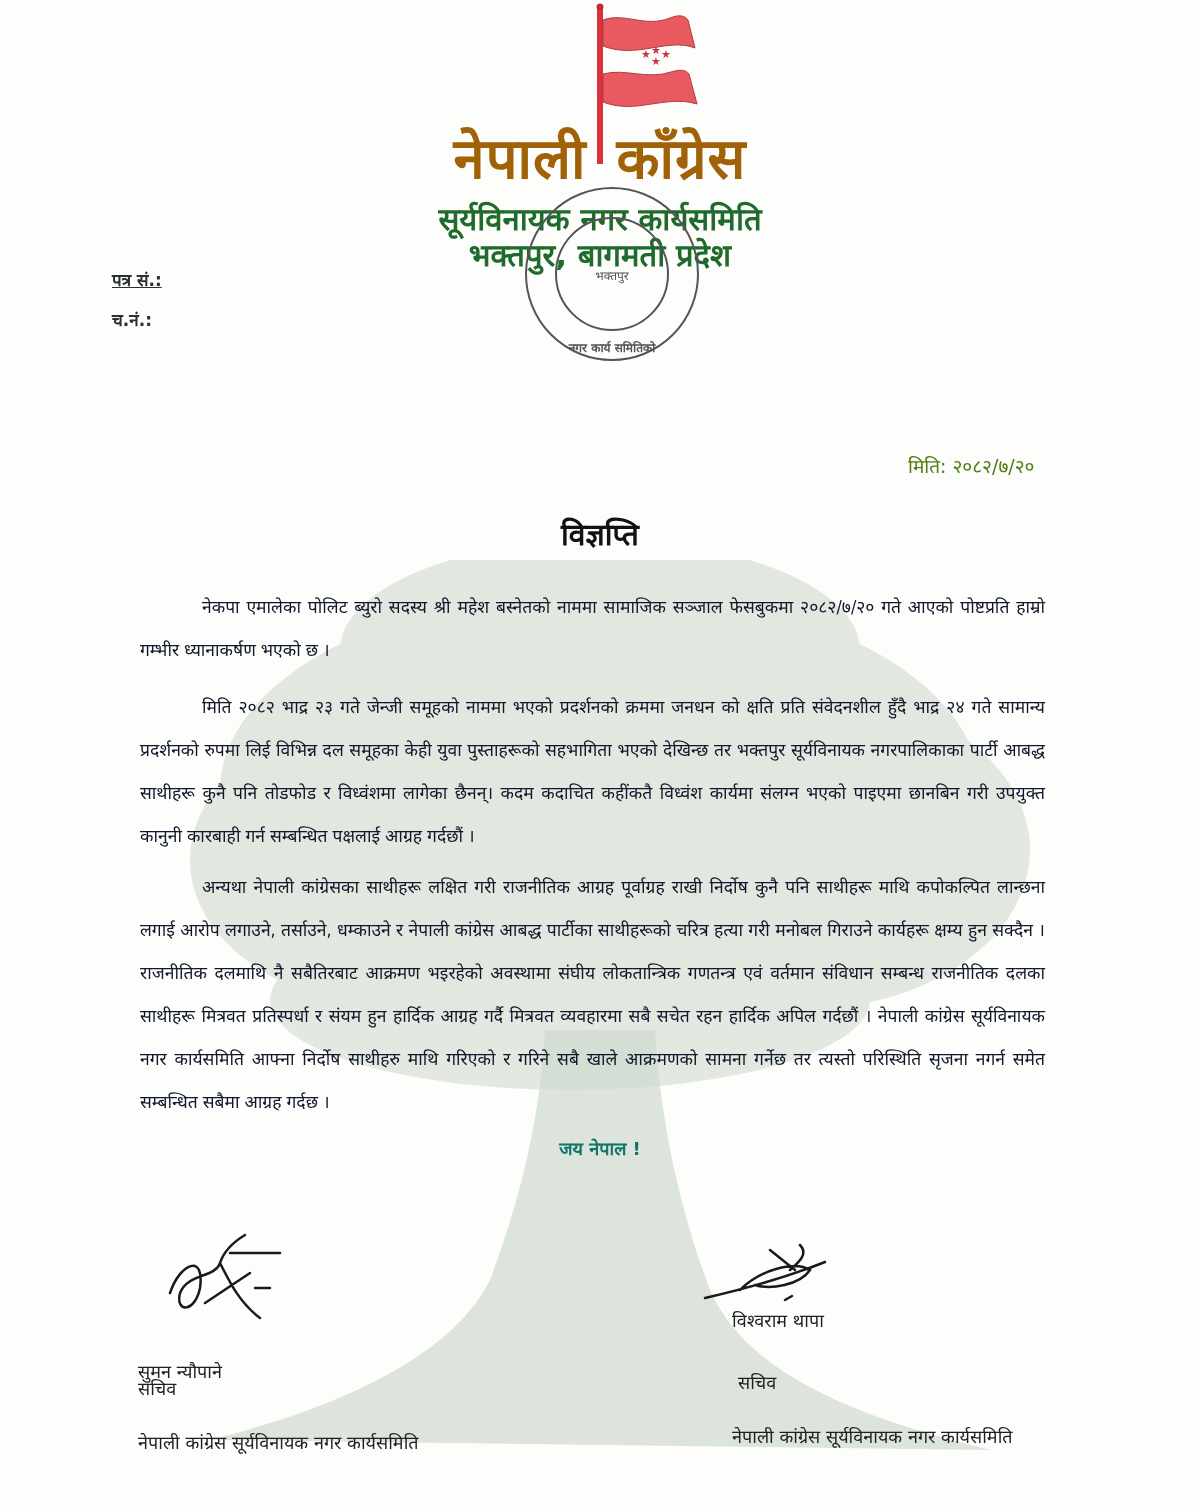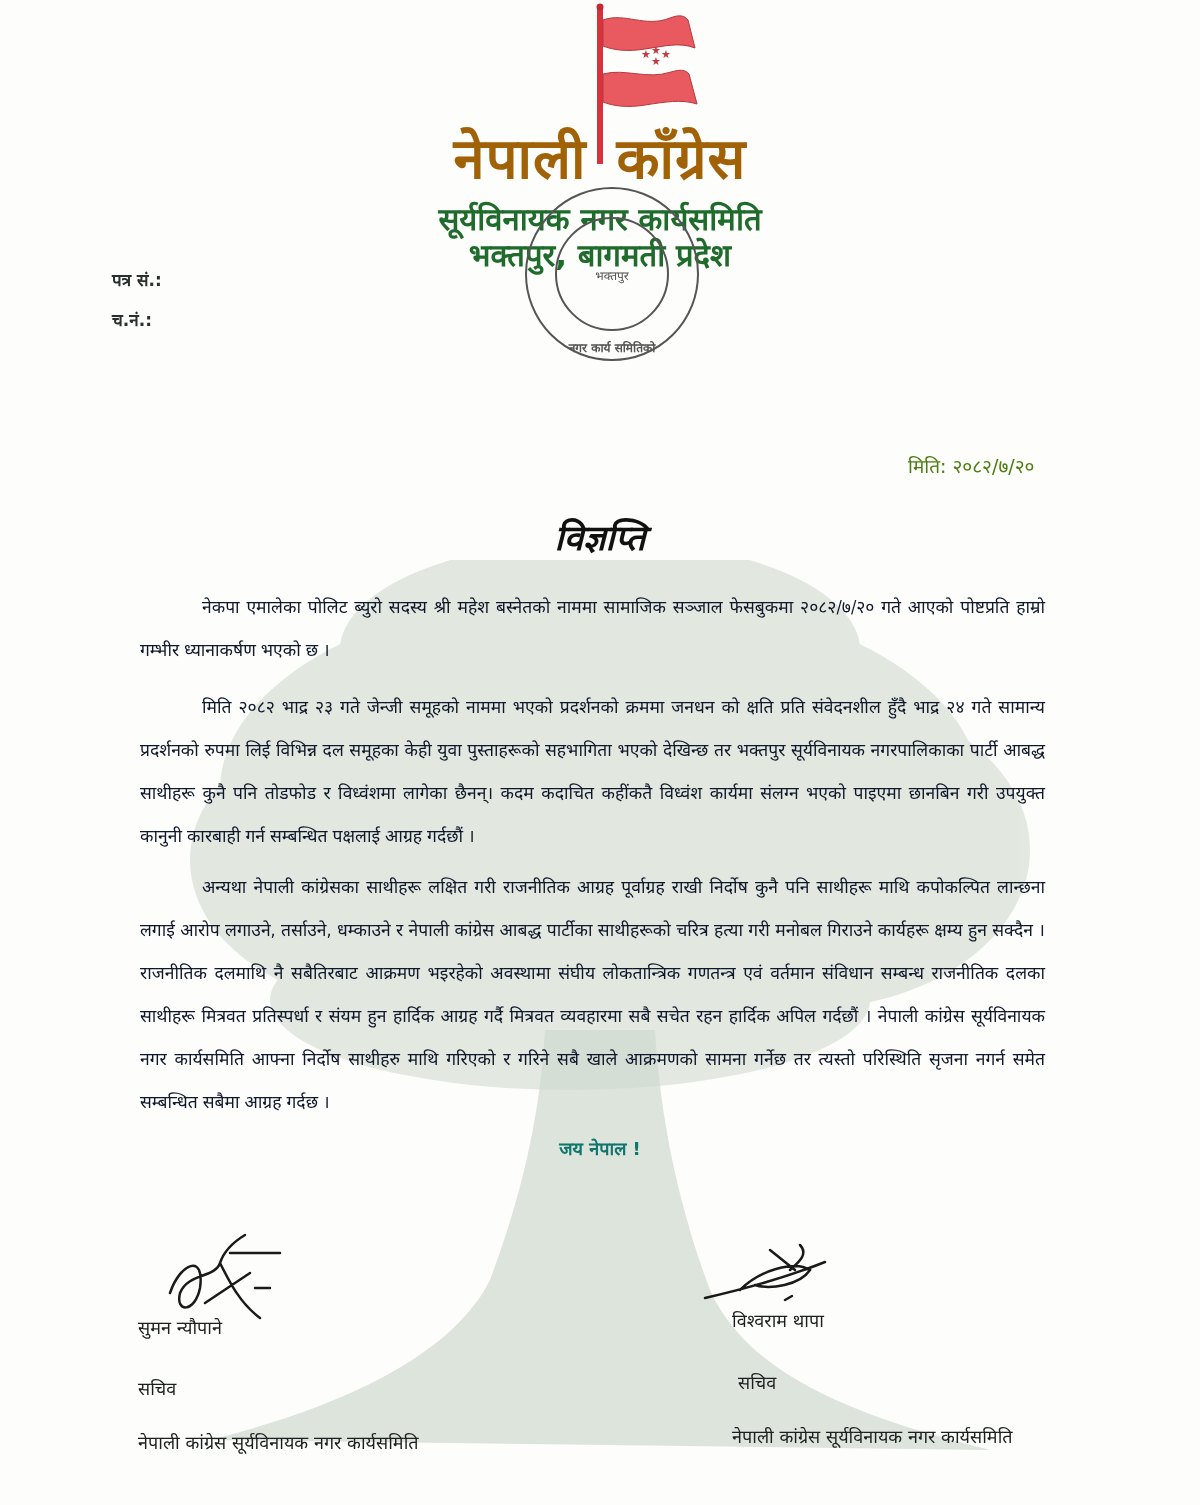--- a/index.html
+++ b/index.html
@@ -26,41 +26,41 @@
     left: 0; width: 1200px; text-align: center;
     font-family: "DejaVu Sans", sans-serif; font-weight: bold;
     color: #1f6b2c; font-size: 31px;
   }
   .head-sub.l1 { top: 197px; }
   .head-sub.l2 { top: 233px; }
 
   .seal { left: 520px; top: 182px; width: 185px; height: 185px; }
 
   .ref { left: 112px; font-size: 17px; font-weight: bold; color: #2a3030; }
-  .ref.r1 { top: 268px; }
+  .ref.r1 { top: 268px; text-decoration: underline; }
   .ref.r2 { top: 308px; }
 
   .date { left: 908px; top: 453px; font-size: 19px; color: #4d7c0f; }
 
-  .title { left: 0; width: 1200px; text-align: center; top: 513px; font-size: 35px; font-weight: bold; color: #111; font-style: italic; }
+  .title { left: 0; width: 1200px; text-align: center; top: 513px; font-size: 30px; font-weight: bold; color: #111; }
 
   .para {
     left: 140px; width: 905px; font-size: 17.5px; line-height: 43px;
     color: #0f172a; text-align: justify; text-indent: 62px;
     font-family: "DejaVu Sans Condensed", "DejaVu Sans", sans-serif;
     font-stretch: condensed;
   }
   .p1 { top: 586px; }
   .p2 { top: 686px; }
   .p3 { top: 866px; }
 
   .jay { left: 0; width: 1200px; text-align: center; top: 1136px; font-size: 18px; font-weight: bold; color: #0f766e; }
 
   .sig { font-size: 18px; color: #1c1f1f; }
-  .sig-left-name  { left: 138px; top: 1315px; }
+  .sig-left-name  { left: 138px; top: 1359px; }
   .sig-left-role  { left: 138px; top: 1376px; }
   .sig-left-org   { left: 138px; top: 1430px; }
   .sig-right-name { left: 732px; top: 1308px; }
   .sig-right-role { left: 738px; top: 1370px; }
   .sig-right-org  { left: 732px; top: 1424px; }
 
   .sign1 { left: 160px; top: 1233px; width: 130px; height: 90px; }
   .sign2 { left: 700px; top: 1240px; width: 135px; height: 65px; }
 </style>
 </head>

